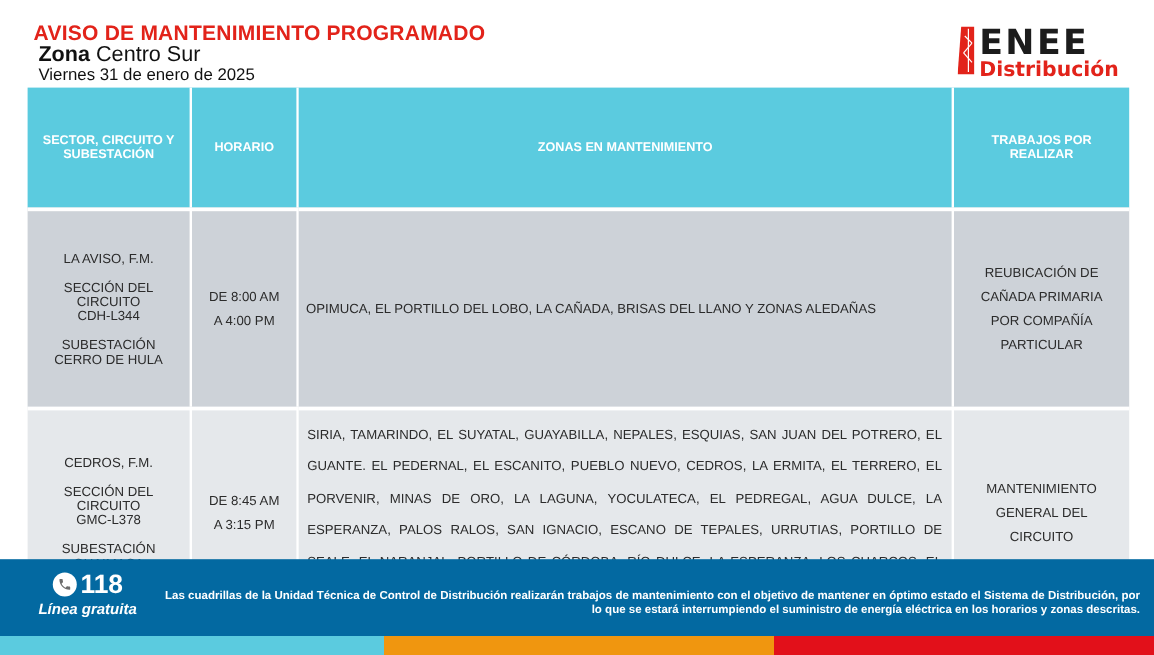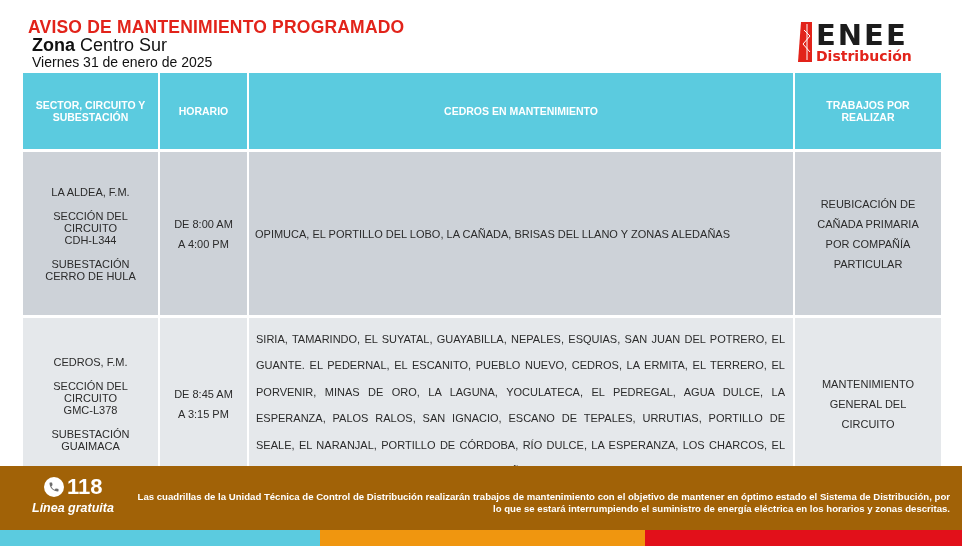--- a/index.html
+++ b/index.html
@@ -6,37 +6,37 @@
   body { width:962px; height:546px; background:#ffffff; position:relative; overflow:hidden;
          font-family:"Liberation Sans", sans-serif; color:#2b2b2b; }
   .header { position:absolute; left:0; top:0; width:962px; height:72px; }
   .title { position:absolute; left:28px; top:17px; font-size:17.5px; font-weight:bold; color:#e2231a; letter-spacing:0.2px; }
   .zone { position:absolute; left:32px; top:35px; font-size:18px; color:#111; }
   .zone b { font-weight:bold; }
   .date { position:absolute; left:32px; top:54px; font-size:14px; color:#111; }
   .logo { position:absolute; left:798px; top:20px; width:140px; height:46px; }
   .logo .mark { position:absolute; left:0; top:2px; width:14px; height:40px; }
   .logo .brand { position:absolute; left:18px; top:-2px; font-size:29px; font-weight:bold; letter-spacing:2px; color:#1c1c1c; font-family:"DejaVu Sans", sans-serif; }
-  .logo .sub { position:absolute; left:18px; top:28px; font-size:14px; font-weight:bold; color:#e2231a; font-family:"DejaVu Sans", sans-serif; }
+  .logo .sub { position:absolute; left:18px; top:28px; font-size:17px; font-weight:bold; color:#e2231a; font-family:"DejaVu Sans", sans-serif; }
 
   table.grid { position:absolute; left:23px; top:73px; width:918px; border-collapse:separate; border-spacing:0; table-layout:fixed; }
-  table.grid th { background:#5bcbdf; color:#ffffff; font-size:10.5px; font-weight:bold; height:68px; text-align:center; padding:4px 6px; line-height:12px; border-right:2px solid #ffffff; }
+  table.grid th { background:#5bcbdf; color:#ffffff; font-size:10.5px; font-weight:bold; height:68px; text-align:center; padding:16px 6px; line-height:12px; border-right:2px solid #ffffff; }
   table.grid th:last-child { border-right:none; }
   table.grid td { font-size:11px; color:#2b2b2b; text-align:center; border-right:2px solid #ffffff; border-top:3px solid #ffffff; padding:0 6px; vertical-align:middle; }
   table.grid td:last-child { border-right:none; }
   tr.r1 td { background:#cdd2d8; height:163px; }
   tr.r2 td { background:#e5e8eb; height:170px; }
   td.zones { text-align:left !important;margin-top:11px; }
   tr.r2 td.zones { text-align:justify !important; line-height:26.5px; padding:2px 8px 0 7px; }
   .cell-line { display:block; }
   .gap { display:block; height:12px; }
   .hours { line-height:20px; }
   .works { line-height:20px; }
 
-  .footer { position:absolute; left:0; top:466px; width:962px; height:64px; background:#a16207; }
+  .footer { position:absolute; left:0; top:466px; width:962px; height:64px; background:#0369a1; }
   .phone { position:absolute; left:44px; top:8px; display:flex; align-items:center; }
   .phone-circle { width:20px; height:20px; border-radius:50%; background:#ffffff; display:flex; align-items:center; justify-content:center; }
   .phone-num { color:#fff; font-size:22px; font-weight:bold; margin-left:3px; }
   .free { position:absolute; left:32px; top:35px; color:#fff; font-size:12.5px; font-weight:bold; font-style:italic; }
   .notice { position:absolute; left:135px; top:25px; width:815px; color:#fff; font-size:9.6px; font-weight:bold; line-height:12px;text-align:right; }
   .stripe { position:absolute; top:530px; height:16px; }
   .s1 { left:0; width:320px; background:#5bcbdf; }
   .s2 { left:320px; width:325px; background:#f0960f; }
   .s3 { left:645px; width:317px; background:#e2101a; }
 </style>
@@ -68,28 +68,28 @@
   <colgroup>
     <col style="width:137px">
       <col style="width:89px">
       <col style="width:546px">
       <col style="width:146px">
   </colgroup>
   <thead>
     <tr>
       <th>SECTOR, CIRCUITO Y SUBESTACIÓN</th>
       <th>HORARIO</th>
-      <th>CEDROS EN MANTENIMIENTO</th>
+      <th>ZONAS EN MANTENIMIENTO</th>
       <th>TRABAJOS POR REALIZAR</th>
     </tr>
   </thead>
   <tbody>
     <tr class="r1">
       <td>
-        <span class="cell-line">LA ALDEA, F.M.</span>
+        <span class="cell-line">LA AVISO, F.M.</span>
         <span class="gap"></span>
         <span class="cell-line">SECCIÓN DEL</span>
         <span class="cell-line">CIRCUITO</span>
         <span class="cell-line">CDH-L344</span>
         <span class="gap"></span>
         <span class="cell-line">SUBESTACIÓN</span>
         <span class="cell-line">CERRO DE HULA</span>
       </td>
       <td class="hours">
         <span class="cell-line">DE 8:00 AM</span>

